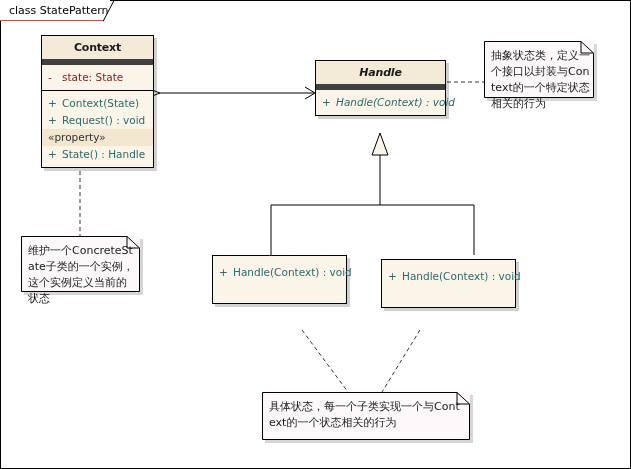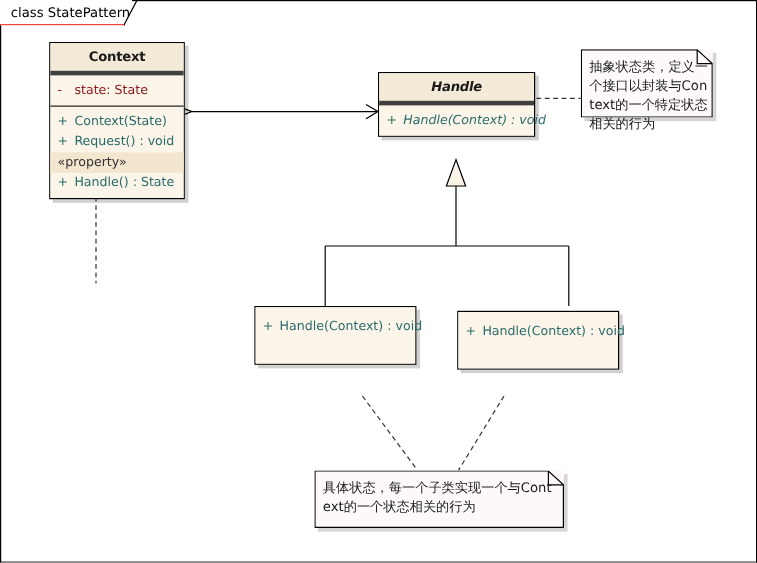--- a/index.html
+++ b/index.html
@@ -51,21 +51,21 @@
   .uml-class {
     position: absolute;
     box-sizing: border-box;
     border: 1px solid #000;
     background: #f7efe0;
     box-shadow: 3px 3px 0 0 rgba(0,0,0,0.18);
   }
   .uml-header {
     box-sizing: border-box;
     background: #f4ead8;
-    border-bottom: 4px solid #404040;
+    border-bottom: 6px solid #404040;
     text-align: center;
     font-size: 11px;
     font-weight: bold;
     color: #1a1a1a;
     padding: 5px 4px 5px 4px;
     letter-spacing: -0.2px;
   }
   .uml-header.abstract { font-style: italic; }
   .uml-compartment {
     box-sizing: border-box;
@@ -183,21 +183,21 @@
         <span class="uml-vis">+</span>
         <span class="uml-text">Context(State)</span>
       </div>
       <div class="uml-row">
         <span class="uml-vis">+</span>
         <span class="uml-text">Request() : void</span>
       </div>
       <div class="uml-stereo-row">«property»</div>
       <div class="uml-row">
         <span class="uml-vis">+</span>
-        <span class="uml-text">Handle() : State</span>
+        <span class="uml-text">State() : Handle</span>
       </div>
     </div>
   </div>
 
   <div class="uml-class" style="left:315px; top:60px; width:131px;">
     <div class="uml-header abstract">Handle</div>
     <div class="uml-compartment last">
       <div class="uml-row">
         <span class="uml-vis">+</span>
         <span class="uml-text italic">Handle(Context) : void</span>
@@ -216,20 +216,27 @@
 
   <div class="uml-class" style="left:381px; top:259px; width:135px;">
     <div class="uml-compartment last" style="padding-top:8px; padding-bottom:22px;">
       <div class="uml-row">
         <span class="uml-vis">+</span>
         <span class="uml-text">Handle(Context) : void</span>
       </div>
     </div>
   </div>
 
+  <div class="uml-note" style="left:21px; top:236px; width:119px; height:56px;">
+    <svg class="note-svg" width="119" height="56" viewBox="0 0 119 56">
+      <path d="M0.5 0.5 H106 L118.5 12 V55.5 H0.5 Z" fill="#fdf9fb" stroke="#000" stroke-width="1"></path>
+      <path d="M106 0.5 V12 H118.5" fill="none" stroke="#000" stroke-width="1"></path>
+    </svg>
+    <div class="note-text">维护一个ConcreteState子类的一个实例，这个实例定义当前的状态</div>
+  </div>
 
   <div class="uml-note" style="left:484px; top:41px; width:110px; height:57px;">
     <svg class="note-svg" width="110" height="57" viewBox="0 0 110 57">
       <path d="M0.5 0.5 H97 L109.5 12 V56.5 H0.5 Z" fill="#fdf9fb" stroke="#000" stroke-width="1"></path>
       <path d="M97 0.5 V12 H109.5" fill="none" stroke="#000" stroke-width="1"></path>
     </svg>
     <div class="note-text">抽象状态类，定义一个接口以封装与Context的一个特定状态相关的行为</div>
   </div>
 
   <div class="uml-note" style="left:262px; top:392px; width:208px; height:48px;">

